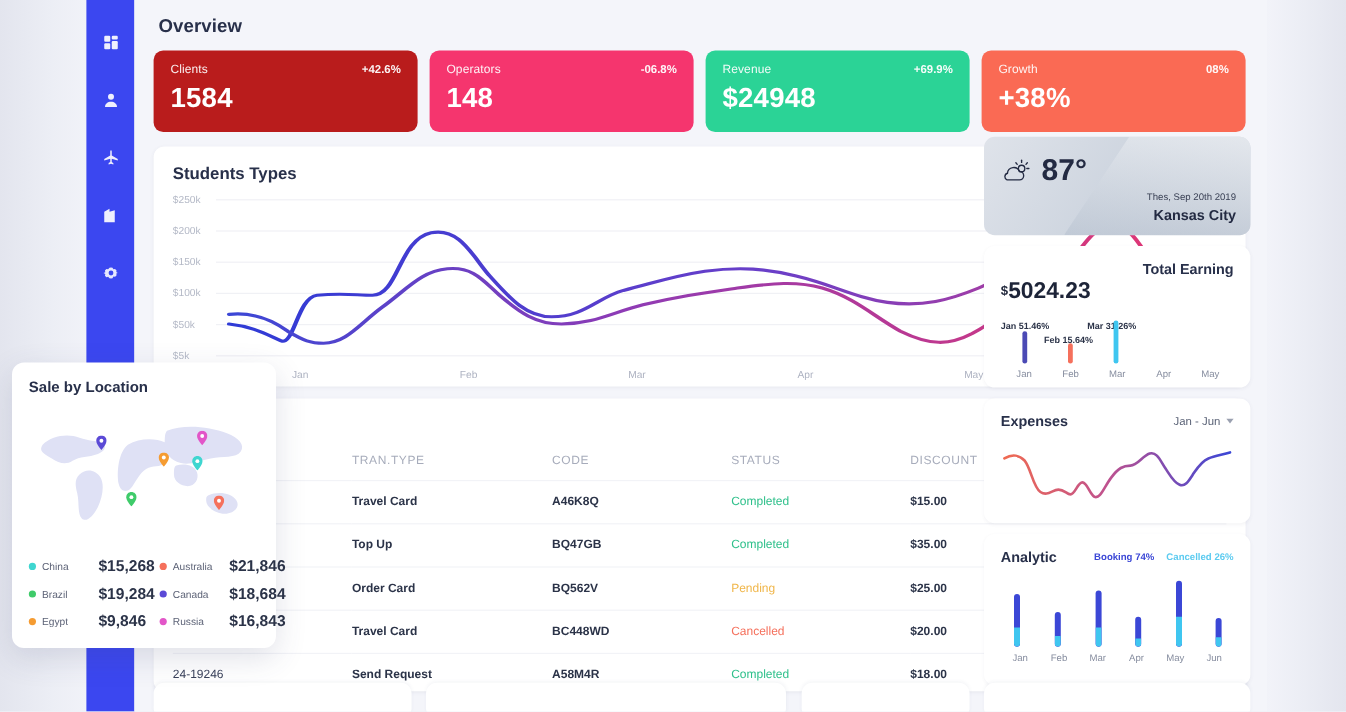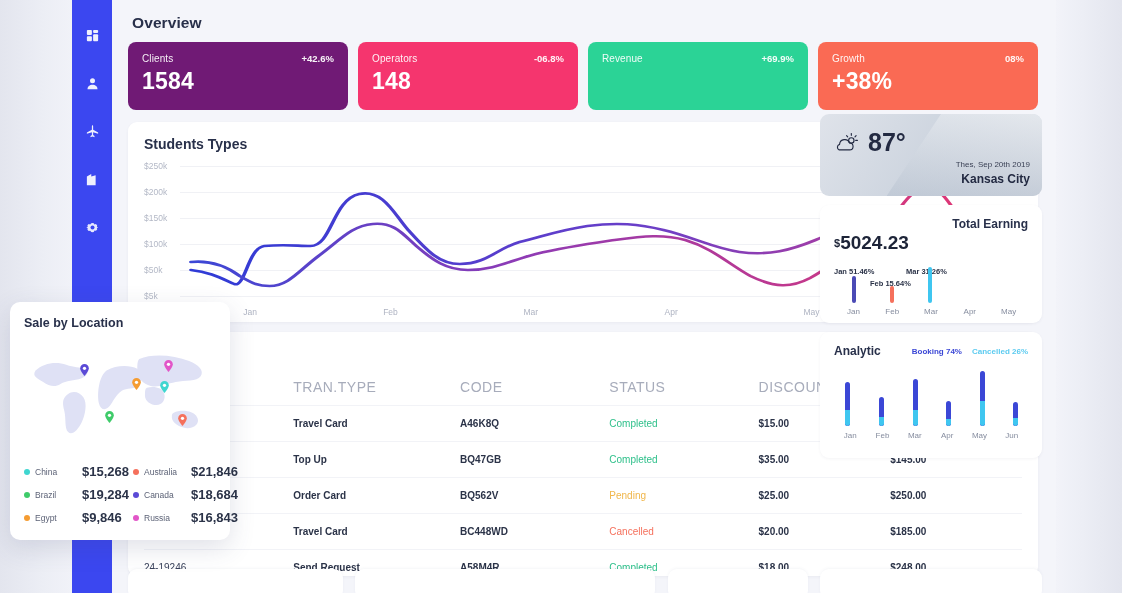--- a/index.html
+++ b/index.html
@@ -61,21 +61,21 @@
   .xlabels span { flex: 1; text-align: center; }
 
   
   .tx-wrap { margin-top: 10px; margin-right: 18px; height: 244px;
     padding: 12px 16px 0 16px; position: relative; overflow: hidden; }
   .tx-head { display: flex; justify-content: flex-end; align-items: center; gap: 16px; }
   .pill { font-size: 9.5px; color: #3c4356; border: 1px solid #e9eaf1; border-radius: 14px;
     padding: 5px 12px; display: flex; align-items: center; gap: 16px; cursor: pointer;
     background:#fff; }
   table { width: 100%; border-collapse: collapse; margin-top: 12px; }
-  th { font-size: 14px; color: #a7acbb; font-weight: 400; text-align: left;
+  th { font-size: 10px; color: #a7acbb; font-weight: 400; text-align: left;
     letter-spacing: .5px; padding-bottom: 10px; }
   td { font-size: 10px; color: #2b3348; font-weight: 700; padding: 12px 0;
     border-top: 1px solid #f2f3f7; }
   tbody tr:first-child td { border-top: 1px solid #f2f3f7; }
   .c-id { width: 17%; font-weight: 400; color:#39415a; }
   .c-type { width: 19%; } .c-code { width: 17%; }
   .c-stat { width: 17%; font-weight: 400; }
   .c-disc { width: 15%; }
   .st-completed { color: #2fc08b; } .st-pending { color: #f0b64a; } .st-cancelled { color: #f5705c; }
 
@@ -183,39 +183,40 @@
           <circle cx="12" cy="12" r="3.2" fill="#3b47f0"></circle>
         </svg>
     </div>
   </div>
 
   <div class="main">
 
     <div class="page-title">Overview</div>
 
     <div class="stats">
-      <div class="stat" style="background:#701a75">
+      <div class="stat" style="background:#b91c1c">
         <div class="top">
           <span class="lbl">Clients</span>
           <span class="pct">+42.6%</span>
         </div>
         <div class="val">1584</div>
       </div>
       <div class="stat" style="background:#f5356e">
         <div class="top">
           <span class="lbl">Operators</span>
           <span class="pct">-06.8%</span>
         </div>
         <div class="val">148</div>
       </div>
       <div class="stat" style="background:#2bd396">
         <div class="top">
           <span class="lbl">Revenue</span>
           <span class="pct">+69.9%</span>
         </div>
+        <div class="val">$24948</div>
       </div>
       <div class="stat" style="background:#fa6a54">
         <div class="top">
           <span class="lbl">Growth</span>
           <span class="pct">08%</span>
         </div>
         <div class="val">+38%</div>
       </div>
     </div>
 
@@ -380,20 +381,41 @@
         <div class="emonths">
           <span>Jan</span>
           <span>Feb</span>
           <span>Mar</span>
           <span>Apr</span>
           <span>May</span>
         </div>
       </div>
     </div>
 
+    <div class="card exp">
+      <div class="exp-head">
+        <div class="exp-t">Expenses</div>
+        <div class="drop">
+          <span>Jan - Jun</span>
+          <i class="caret"></i>
+        </div>
+      </div>
+      <div class="exp-chart">
+        <svg width="100%" height="58" viewBox="0 0 194 58" preserveAspectRatio="none">
+          <defs>
+            <linearGradient id="gExp" x1="0" y1="0" x2="1" y2="0">
+              <stop offset="0%" stop-color="#ef6a52"></stop>
+                <stop offset="45%" stop-color="#c0528e"></stop>
+              <stop offset="100%" stop-color="#3b47d6"></stop>
+            </linearGradient>
+          </defs>
+          <path d="M3,16 C10,12 15,13 20,18 C25,24 27,40 33,44 C39,48 43,42 48,42 C53,42 55,46 58,46 C62,46 64,36 68,36 C72,36 74,46 78,48 C83,50 86,40 92,32 C98,24 102,22 108,22 C114,22 118,14 124,12 C130,10 133,18 137,24 C141,30 144,36 149,38 C154,40 157,34 161,28 C165,22 168,18 173,16 C178,14 184,13 191,11" fill="none" stroke="url(#gExp)" stroke-width="2.2" stroke-linecap="round"></path>
+        </svg>
+      </div>
+    </div>
 
     <div class="card ana">
       <div class="ana-head">
         <div class="ana-t">Analytic</div>
         <div class="ana-leg">
           <span style="color:#3b47d6">Booking 74%</span>
           <span style="color:#5ccbf0">Cancelled 26%</span>
         </div>
       </div>
       <div class="ana-chart">

